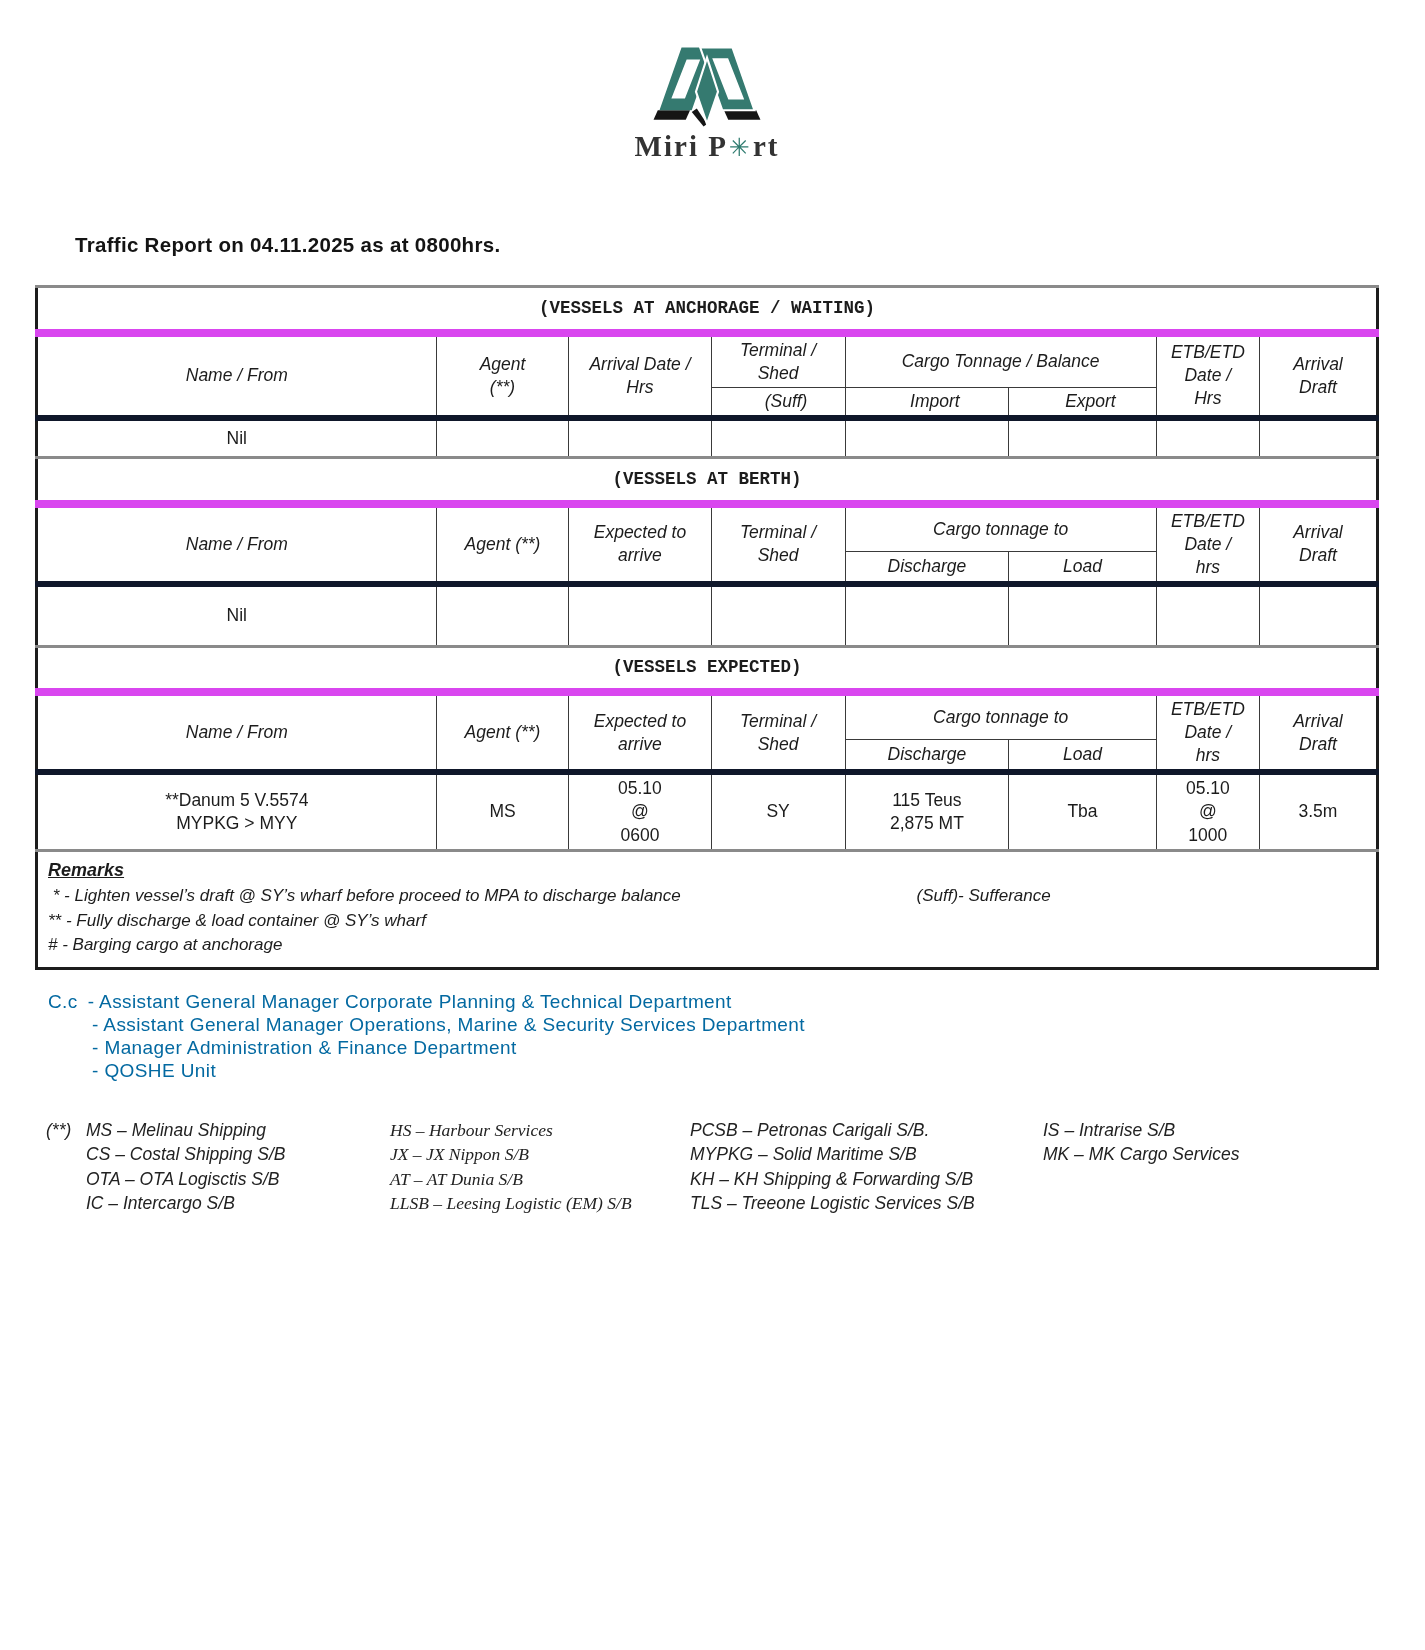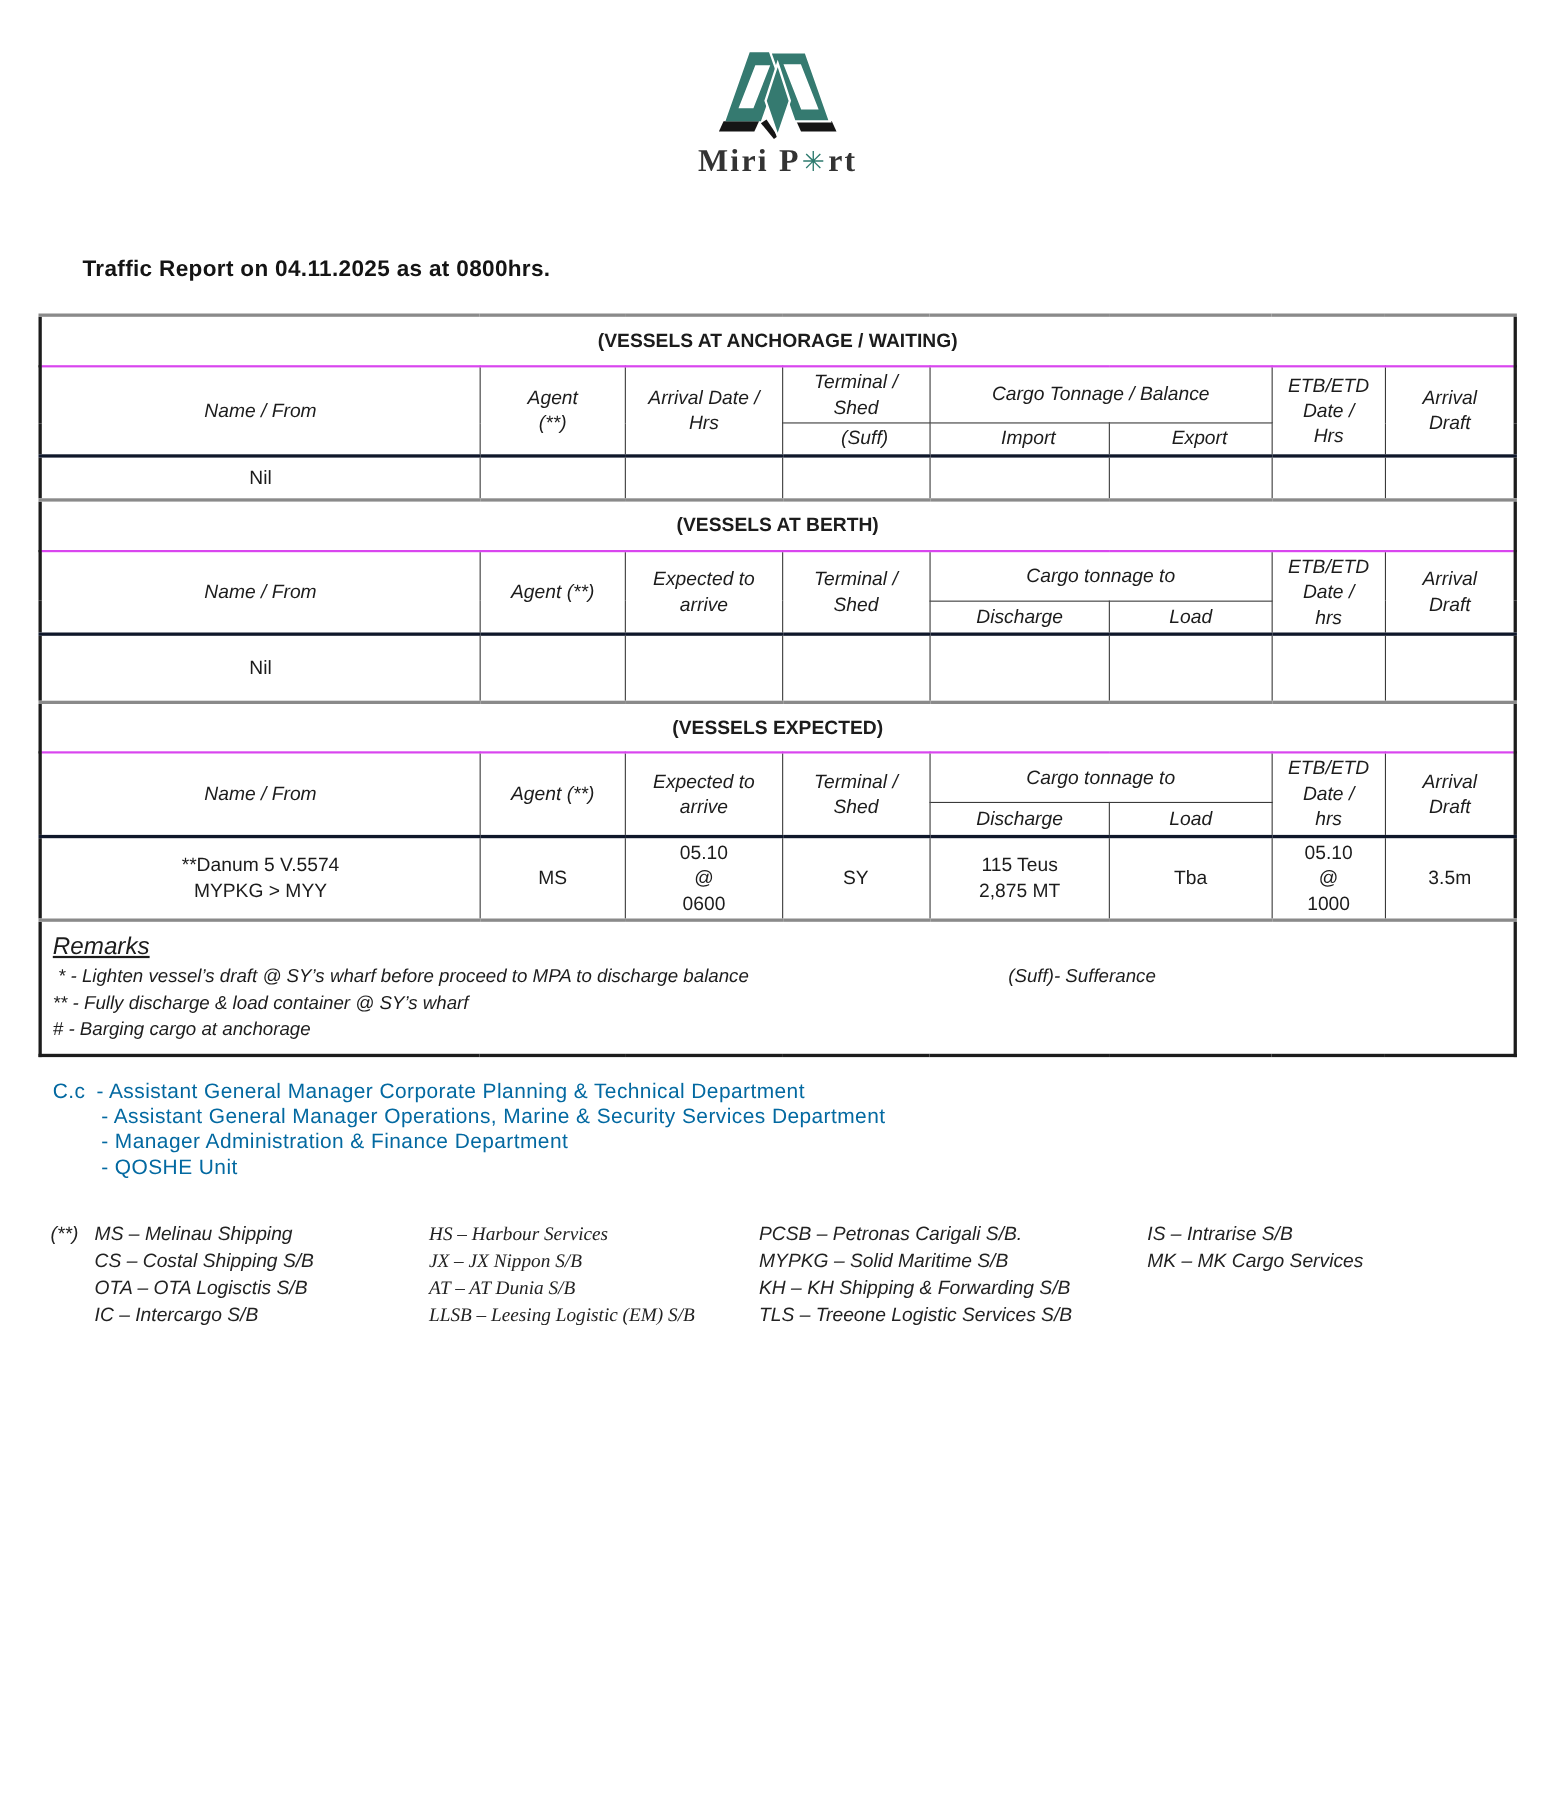--- a/index.html
+++ b/index.html
@@ -33,40 +33,40 @@
   table.traffic {
     width: 100%; margin-top: 28px; border-collapse: collapse;
     table-layout: fixed; border: 3px solid #1c1c1c;
   }
   table.traffic td {
     border: 1.7px solid #3a3a3a; text-align: center; vertical-align: middle;
     font-size: 17.5px; padding: 2px 4px; line-height: 1.32;
   }
   tr.band td {
     font-weight: bold; font-style: normal; height: 46px; font-size: 17.5px;
-    border-top: 3px solid #8a8a8a; border-bottom: 2px solid #d946ef;
+    border-top: 3px solid #8a8a8a; border-bottom: 8px solid #d946ef; font-family: Liberation Mono, monospace;
   }
   tr.hdr td { font-style: italic; }
   tr.hdr1a td { height: 52px; }
   tr.hdr1b td { height: 30px; padding-left: 20px; }
   tr.hdr2a td { height: 44px; }
   tr.hdr2b td { height: 28px; }
   tr.nilrow td, tr.datarow td {
-    border-top: 3px solid #0f172a; border-bottom: 3px solid #8a8a8a;
+    border-top: 6px solid #0f172a; border-bottom: 3px solid #8a8a8a;
   }
   tr.nilrow.n1 td { height: 40px; }
   tr.nilrow.n2 td { height: 62px; }
   tr.datarow td { height: 76px; }
 
   
   tr.remarksrow td {
     border-top: 2.5px solid #262626; text-align: left; font-style: italic;
     padding: 7px 12px 10px 10px; font-size: 17px;
   }
-  .rem-head { text-decoration: underline; font-size: 22px; margin-bottom: 2px; }
+  .rem-head { text-decoration: underline; font-size: 18px; margin-bottom: 2px; font-weight: bold; }
   .rem-line { white-space: pre-wrap; line-height: 1.42; position: relative; }
   .suff-note { position: absolute; left: 66%; top: 0; white-space: nowrap; }
 
   
   .cc { margin: 20px 0 0 13px; font-size: 19px; line-height: 23px;
         letter-spacing: 0.4px; color: #0369a1; }
   .cc-first { display: flex; }
   .cc-label { margin-right: 10px; }
   .cc-line.indent { padding-left: 44px; }
 

